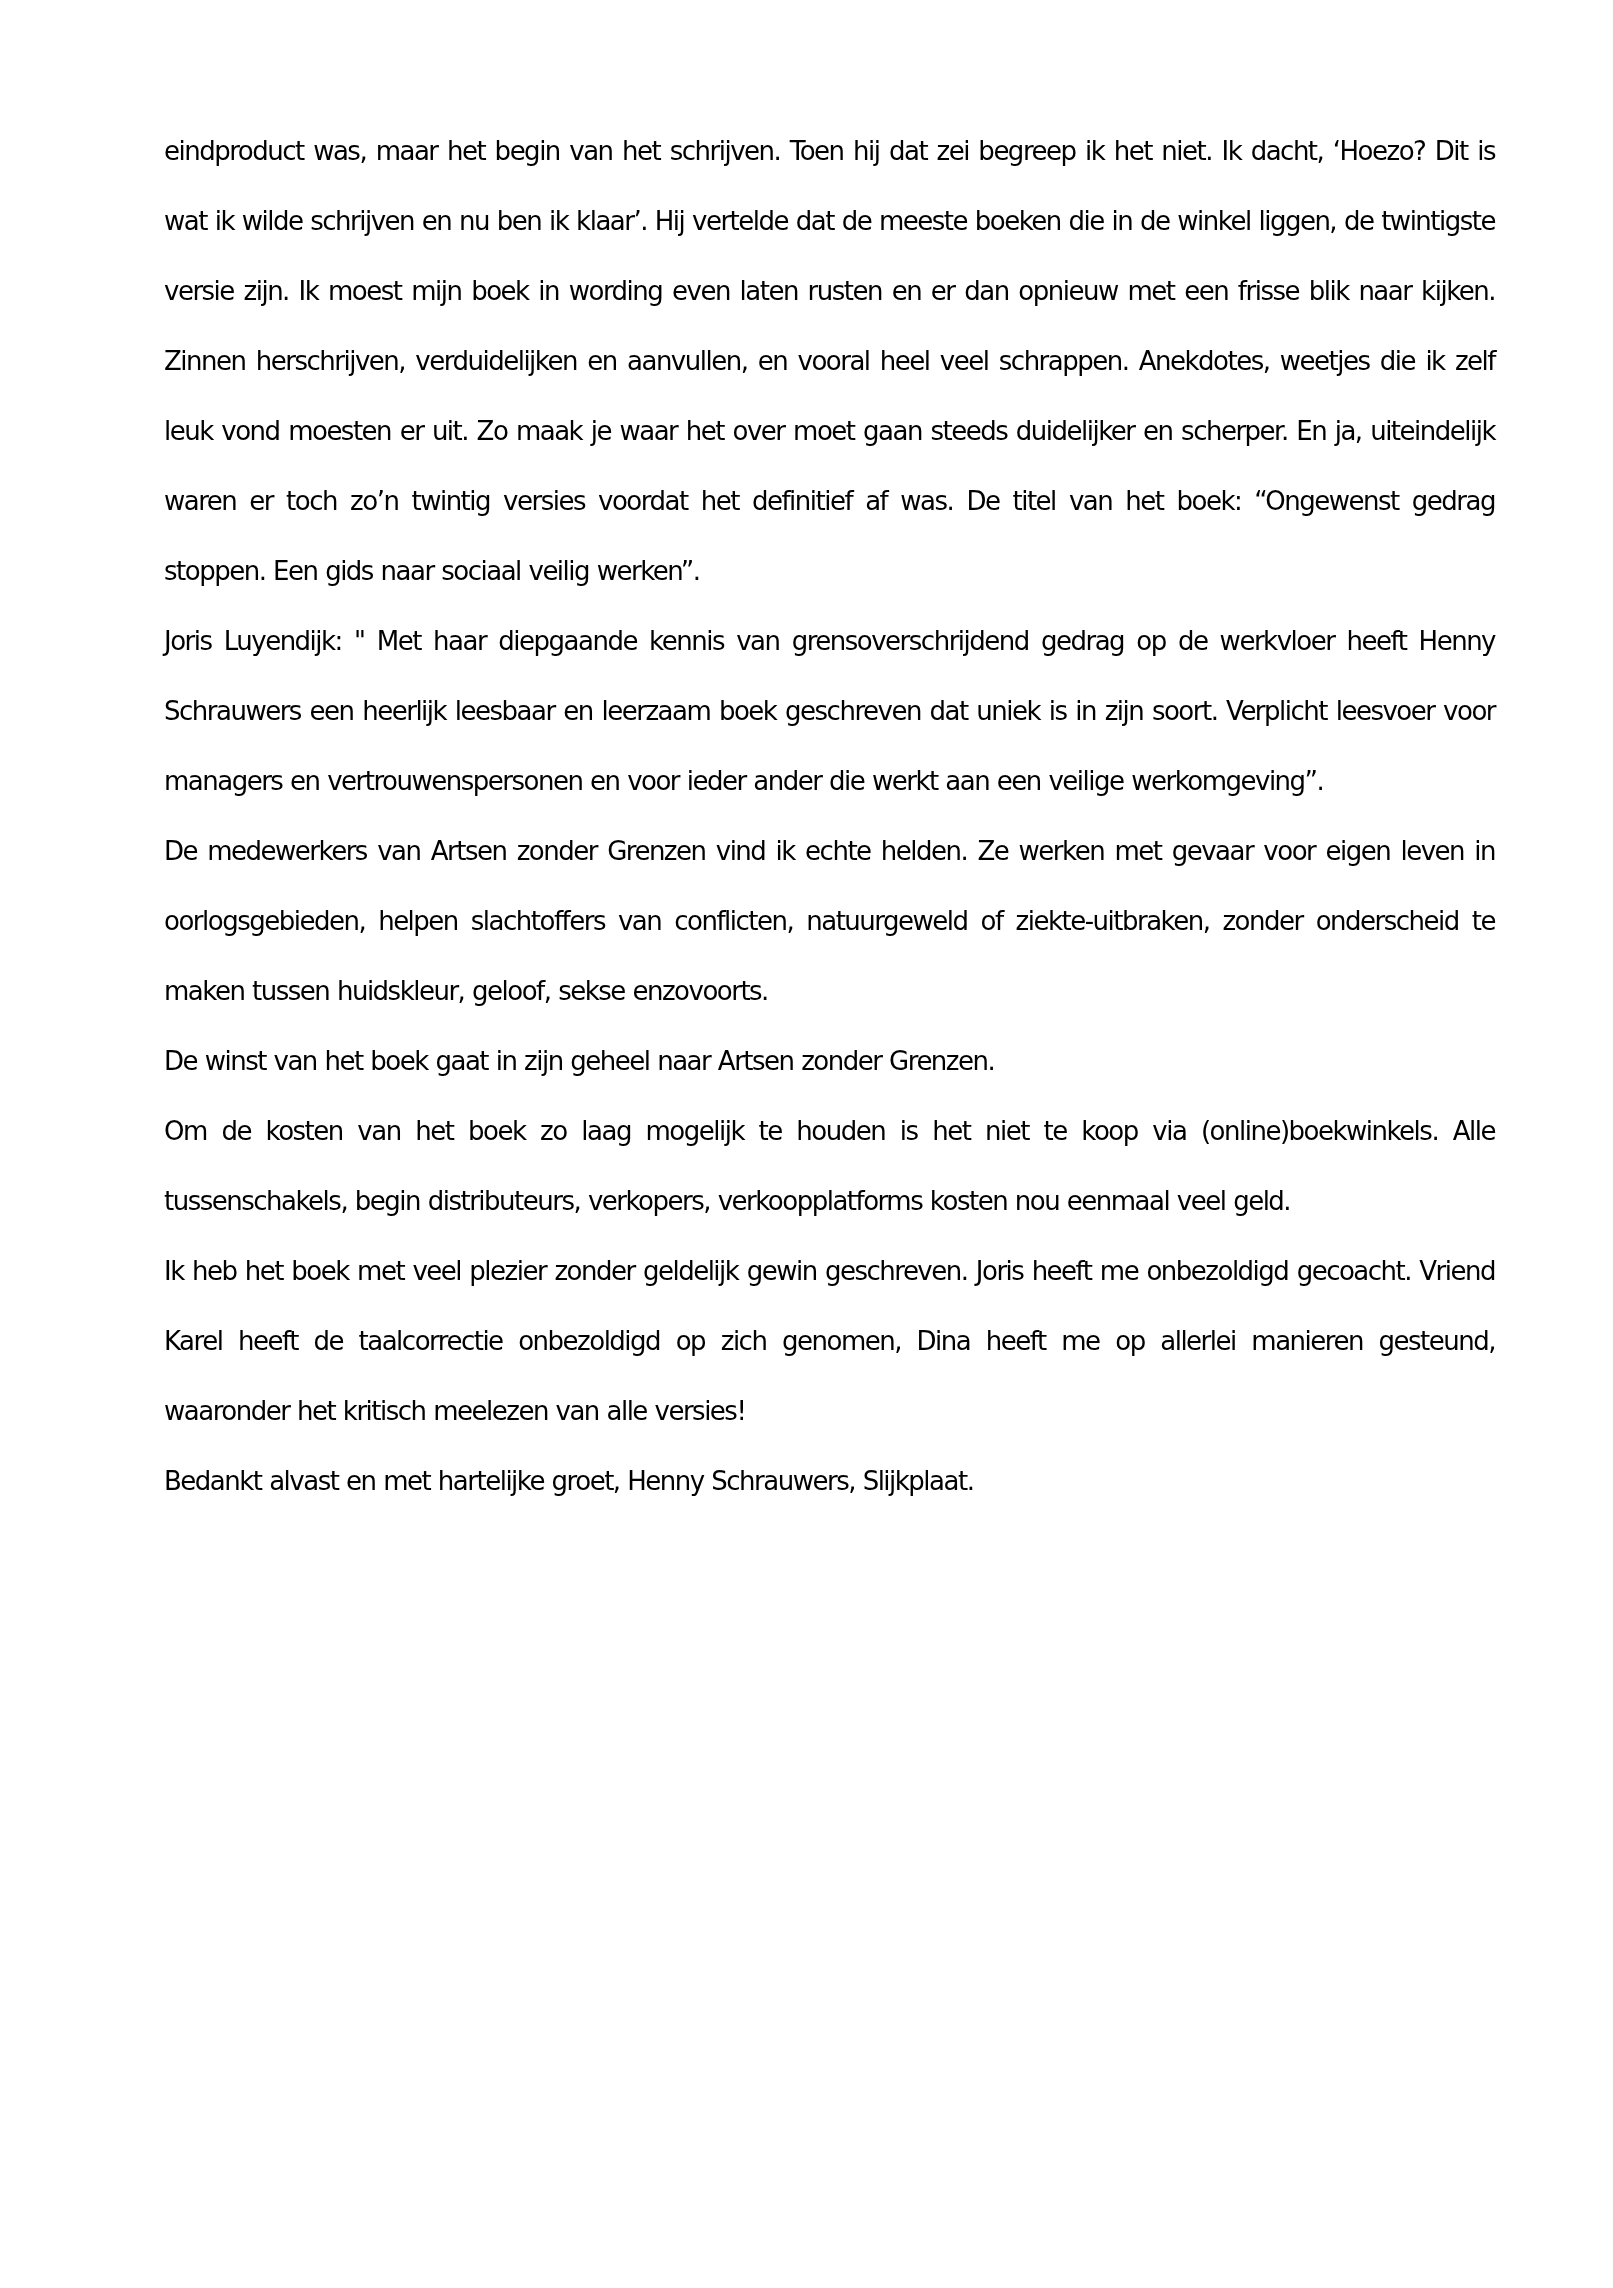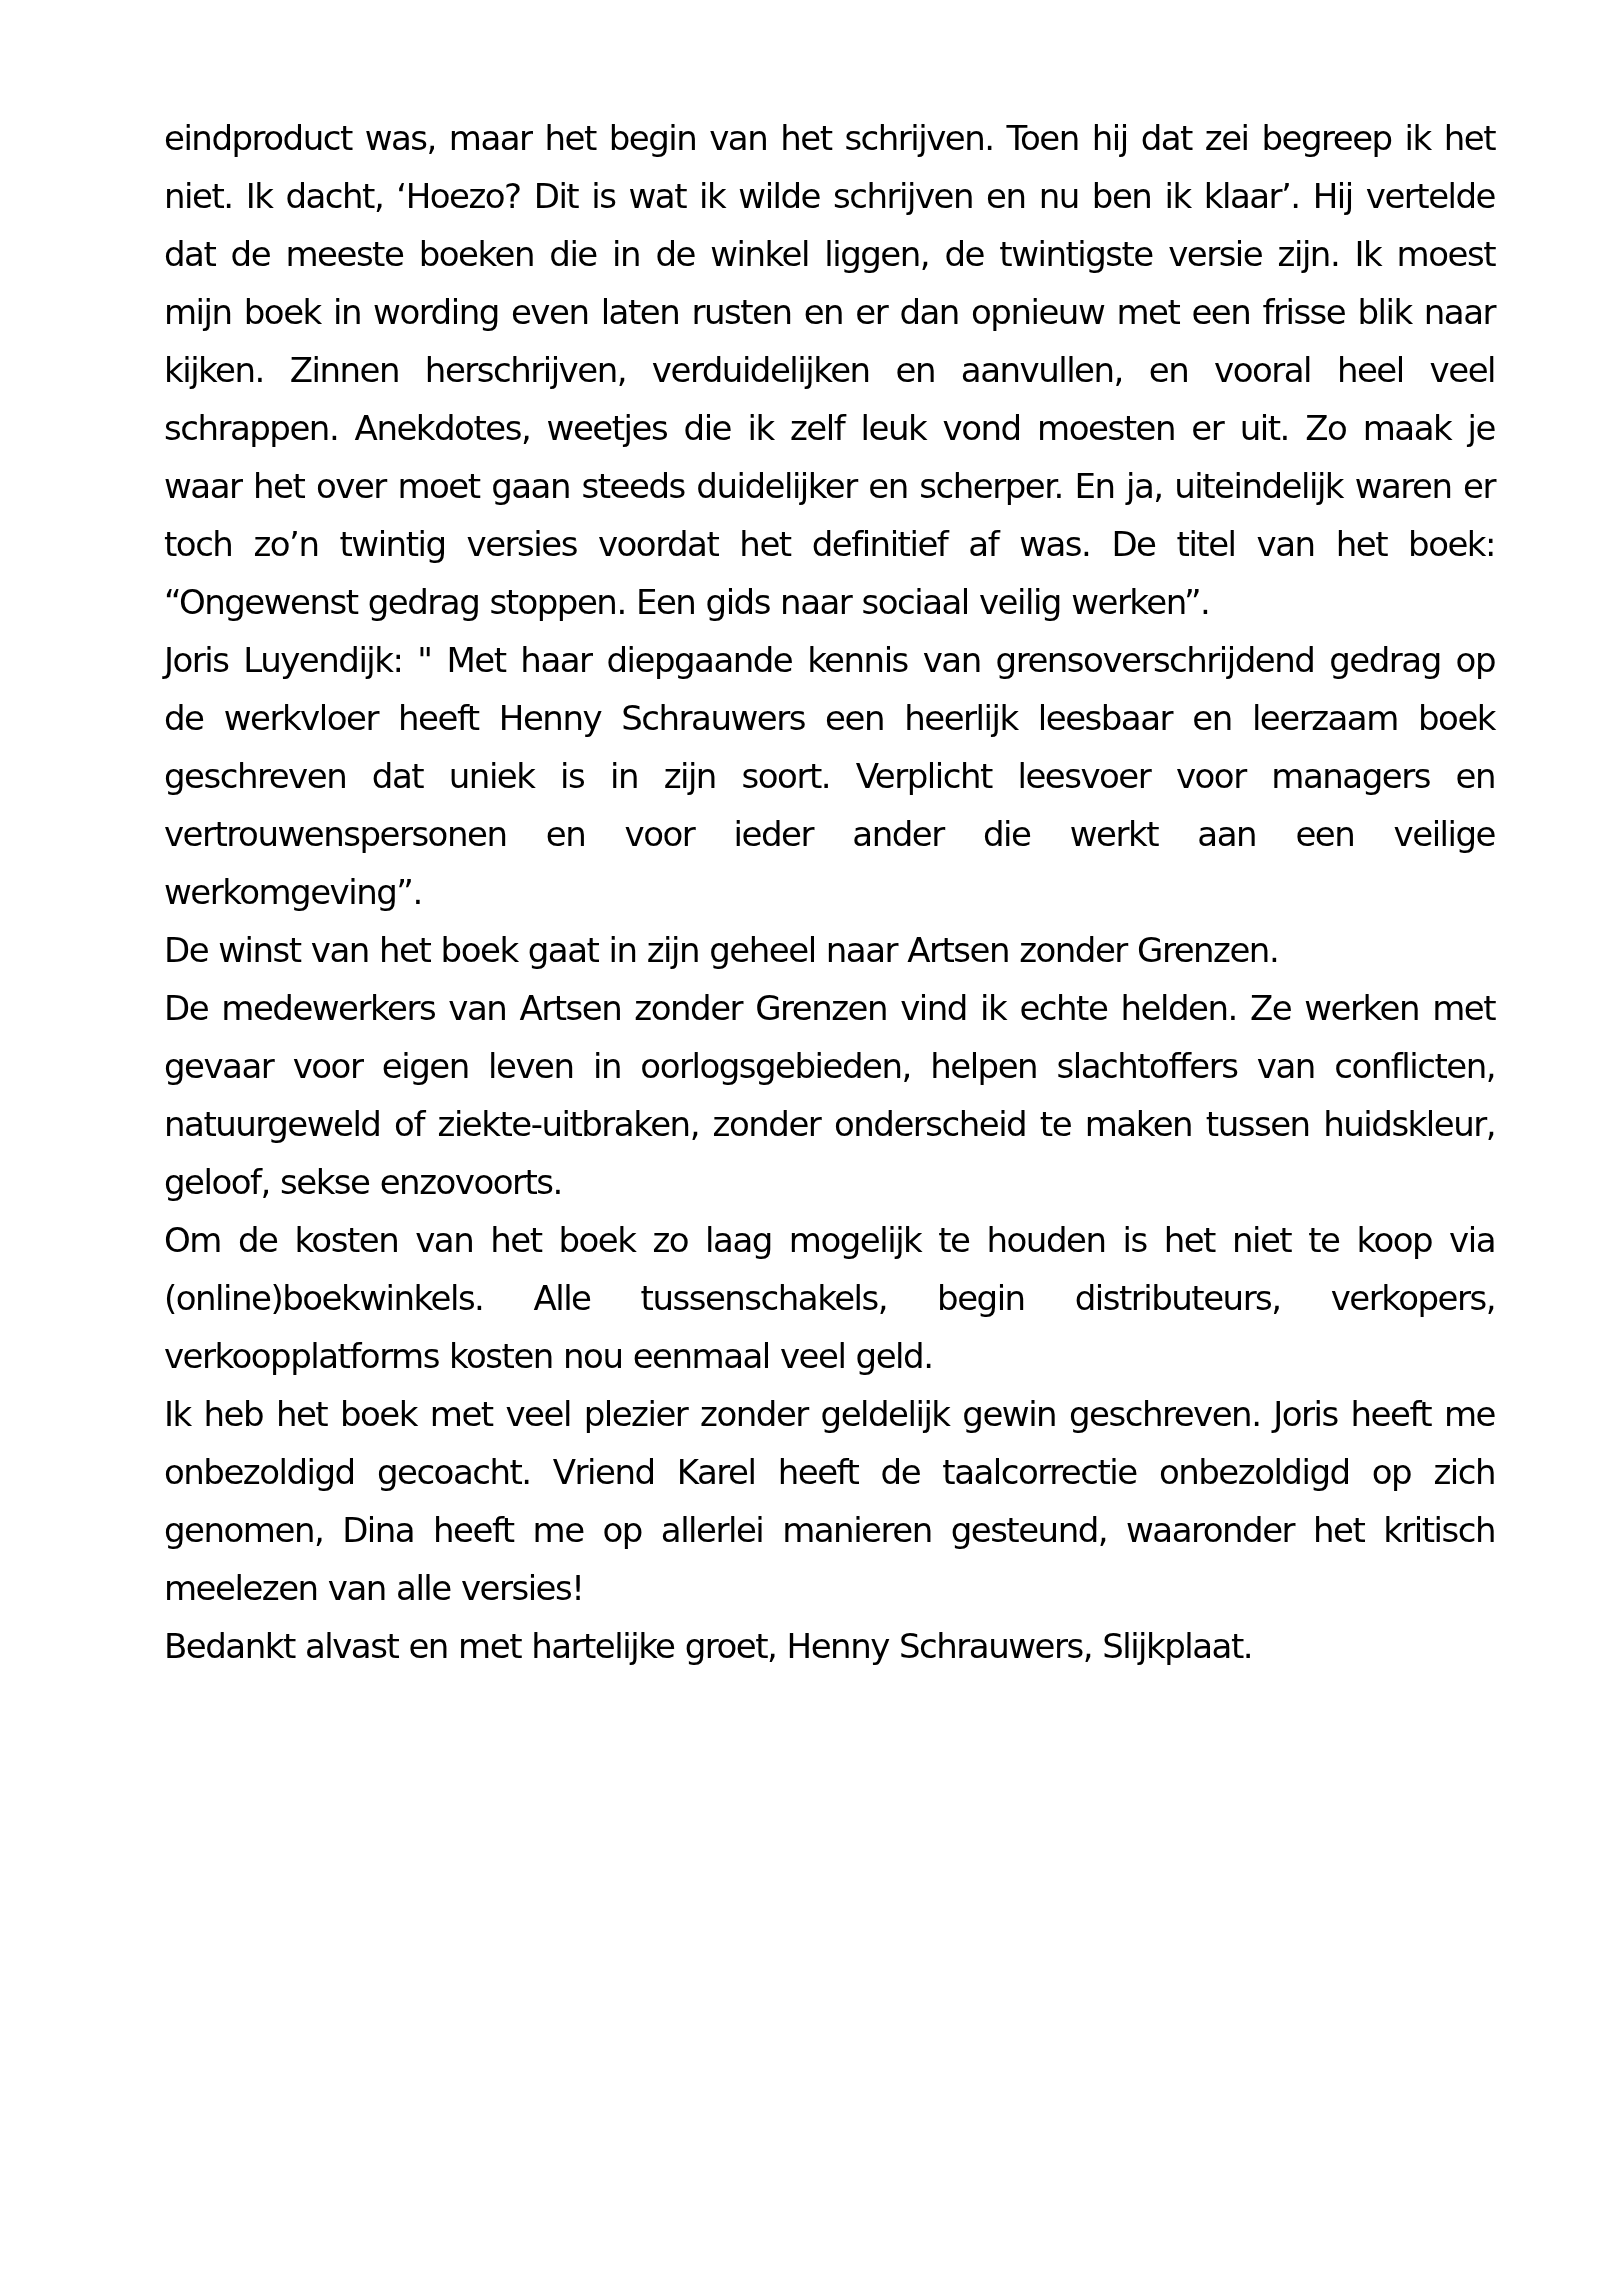--- a/index.html
+++ b/index.html
@@ -9,25 +9,25 @@
     }
     body {
       width: 1613px;
       height: 2289px;
       position: relative;
       overflow: hidden;
     }
     .page {
       position: absolute;
       left: 164px;
-      top: 109px;
+      top: 116px;
       width: 1331px;
       font-family: "DejaVu Sans", sans-serif;
-      font-size: 34px;
-      line-height: 58px;
+      font-size: 26px;
+      line-height: 70px;
       color: #000000;
       letter-spacing: -1.5px;
       word-spacing: 0.9px;
     }
     .para {
       margin: 0;
       text-align: justify;
     }
     .para.last-line-left { text-align-last: left; }
     .quote-italic { }
@@ -39,19 +39,19 @@
     }
   </style>
 </head>
 <body>
 
 <div class="page">
   <p class="para last-line-left">eindproduct was, maar het begin van het schrijven. Toen hij dat zei begreep ik het niet. Ik dacht, ‘Hoezo? Dit is wat ik wilde schrijven en nu ben ik klaar’. Hij vertelde dat de meeste boeken die in de winkel liggen, de twintigste versie zijn. Ik moest mijn boek in wording even laten rusten en er dan opnieuw met een frisse blik naar kijken. Zinnen herschrijven, verduidelijken en aanvullen, en vooral heel veel schrappen. Anekdotes, weetjes die ik zelf leuk vond moesten er uit. Zo maak je waar het over moet gaan steeds duidelijker en scherper. En ja, uiteindelijk waren er toch zo’n twintig versies voordat het definitief af was. De titel van het boek: “Ongewenst gedrag stoppen. Een gids naar sociaal veilig werken”.</p>
   <p class="para last-line-left">
     <span>Joris Luyendijk:  " </span><span class="quote-italic">Met haar diepgaande kennis van grensoverschrijdend gedrag op de werkvloer heeft Henny Schrauwers een heerlijk leesbaar en leerzaam boek geschreven dat uniek is in zijn soort. Verplicht leesvoer voor managers en vertrouwenspersonen en voor ieder ander die werkt aan een veilige werkomgeving”.</span>
   </p>
+  <p class="para last-line-left">De medewerkers van Artsen zonder Grenzen vind ik echte helden. Ze werken met gevaar voor eigen leven in oorlogsgebieden, helpen slachtoffers van conflicten, natuurgeweld of ziekte-uitbraken, zonder onderscheid te maken tussen huidskleur, geloof, sekse enzovoorts.</p>
   <p class="para last-line-left">De winst van het boek gaat in zijn geheel naar Artsen zonder Grenzen.</p>
-  <p class="para last-line-left">De medewerkers van Artsen zonder Grenzen vind ik echte helden. Ze werken met gevaar voor eigen leven in oorlogsgebieden, helpen slachtoffers van conflicten, natuurgeweld of ziekte-uitbraken, zonder onderscheid te maken tussen huidskleur, geloof, sekse enzovoorts.</p>
   <p class="para last-line-left">Om de kosten van het boek zo laag mogelijk te houden is het niet te koop via (online)boekwinkels. Alle tussenschakels, begin distributeurs, verkopers, verkoopplatforms kosten nou eenmaal veel geld.</p>
   <p class="para last-line-left">Ik heb het boek met veel plezier zonder geldelijk gewin geschreven. Joris heeft me onbezoldigd gecoacht. Vriend Karel heeft de taalcorrectie onbezoldigd op zich genomen, Dina heeft me op allerlei manieren gesteund, waaronder het kritisch meelezen van alle versies!</p>
   <p class="para last-line-left">Bedankt alvast en met hartelijke groet, Henny Schrauwers, Slijkplaat.</p>
 </div>
 
 
 </body></html>

